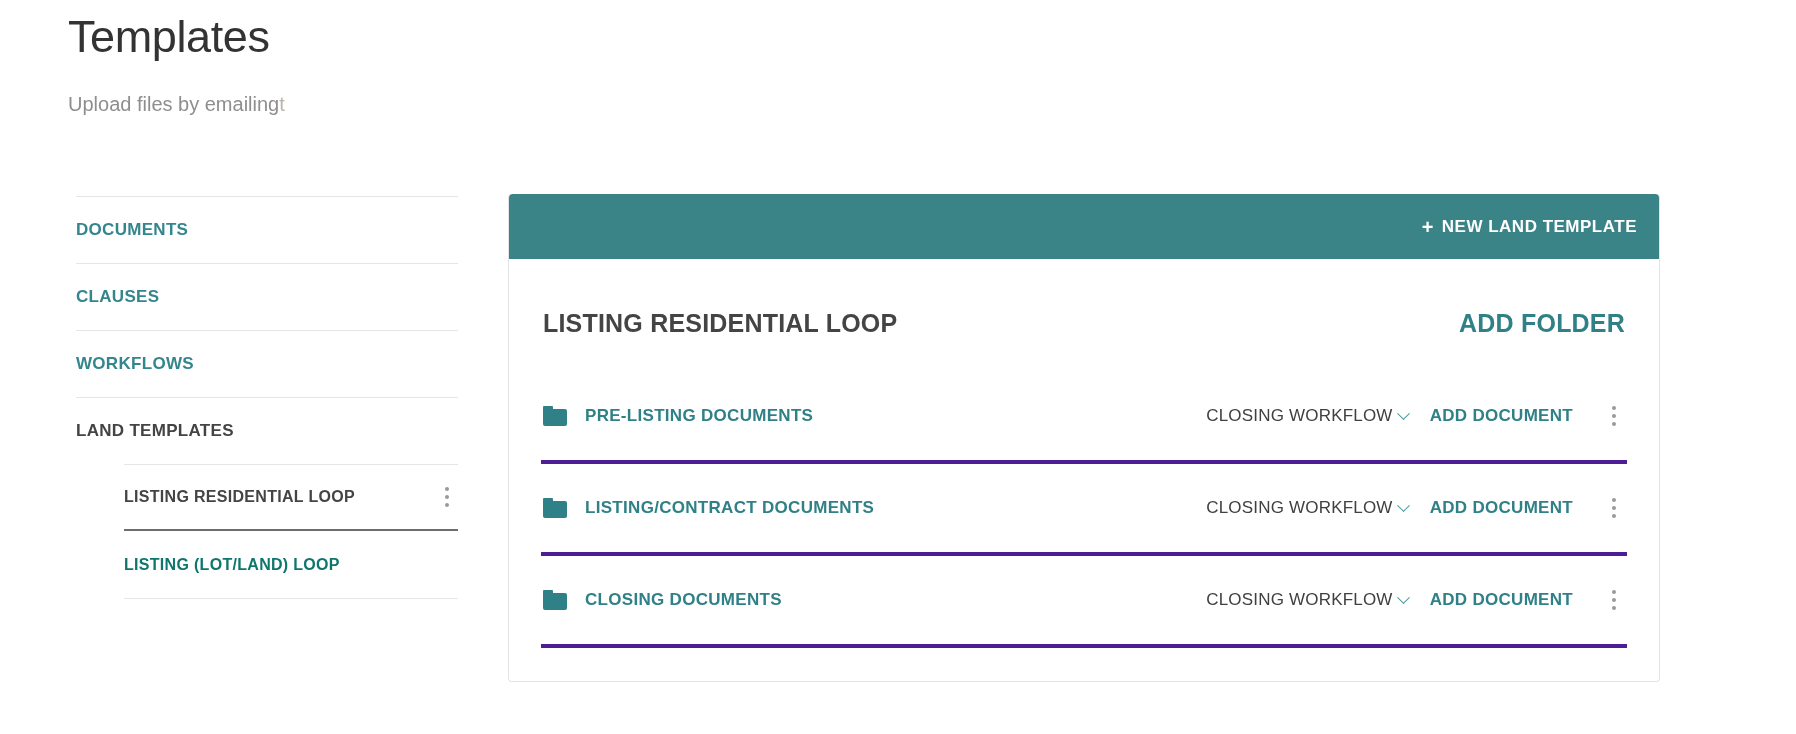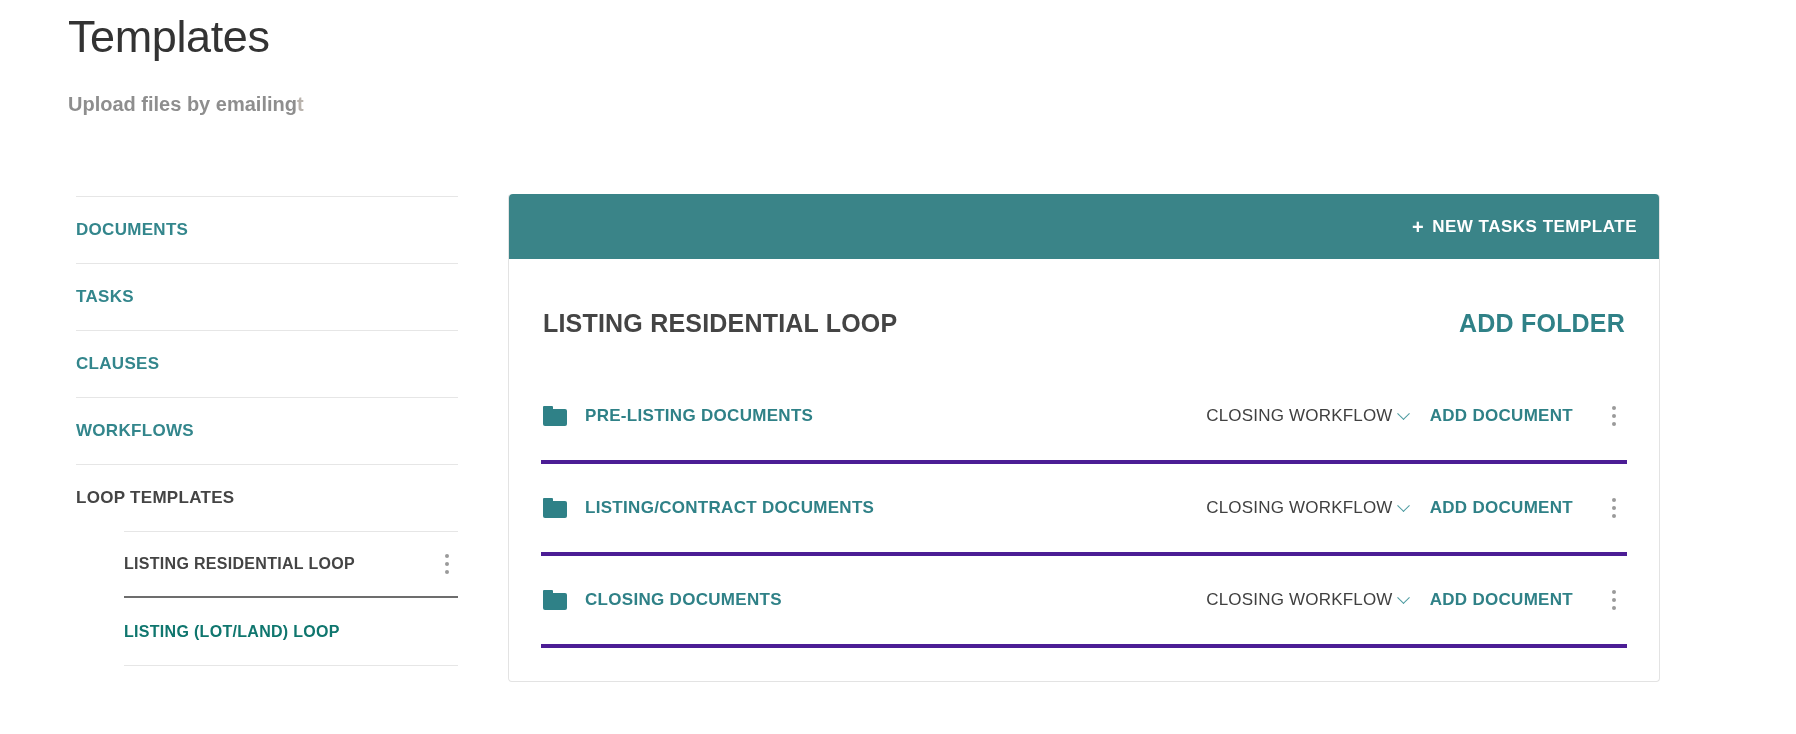--- a/index.html
+++ b/index.html
@@ -29,21 +29,21 @@
     font-weight: 400;
     color: #333333;
     letter-spacing: -0.4px;
     margin: 0;
     padding-top: 10px;
     line-height: 1.2;
     white-space: nowrap;
   }
   .page-subtitle {
     font-size: 20px;
-    font-weight: 700;
+    font-weight: 400;
     color: #8e8e8e;
     margin: 0;
     padding-top: 29px;
     white-space: nowrap;
     overflow: hidden;
   }
   .subtitle-trunc {
     display: inline-block;
     width: 9px;
     overflow: hidden;
@@ -265,34 +265,31 @@
   <h1 class="page-title">Templates</h1>
   <p class="page-subtitle"><span>Upload files by emailing</span><span class="subtitle-trunc">t</span></p>
 </div>
 
 <nav class="sidebar">
 
   <div class="nav-item">
     <span>DOCUMENTS</span>
   </div>
 
-  <div class="nav-item">
-    <span>TASKS</span>
-  </div>
 
   <div class="nav-item">
     <span>CLAUSES</span>
   </div>
 
   <div class="nav-item">
     <span>WORKFLOWS</span>
   </div>
 
   <div class="nav-item active">
-    <span>LOOP TEMPLATES</span>
+    <span>LAND TEMPLATES</span>
   </div>
 
   <div class="nav-sub active">
     <span>LISTING RESIDENTIAL LOOP</span>
     <span class="kebab">
         <i></i>
         <i></i>
         <i></i>
       </span>
   </div>
@@ -302,21 +299,21 @@
   </div>
 
   <div class="sidebar-foot"></div>
 </nav>
 
 <section class="card">
 
   <div class="card-header">
     <div class="new-template-btn">
       <span class="plus-icon">+</span>
-      <span>NEW TASKS TEMPLATE</span>
+      <span>NEW LAND TEMPLATE</span>
     </div>
   </div>
 
   <div class="card-body">
 
     <div class="card-title-row">
       <div class="card-title">LISTING RESIDENTIAL LOOP</div>
       <div class="add-folder-btn">ADD FOLDER</div>
     </div>
 

